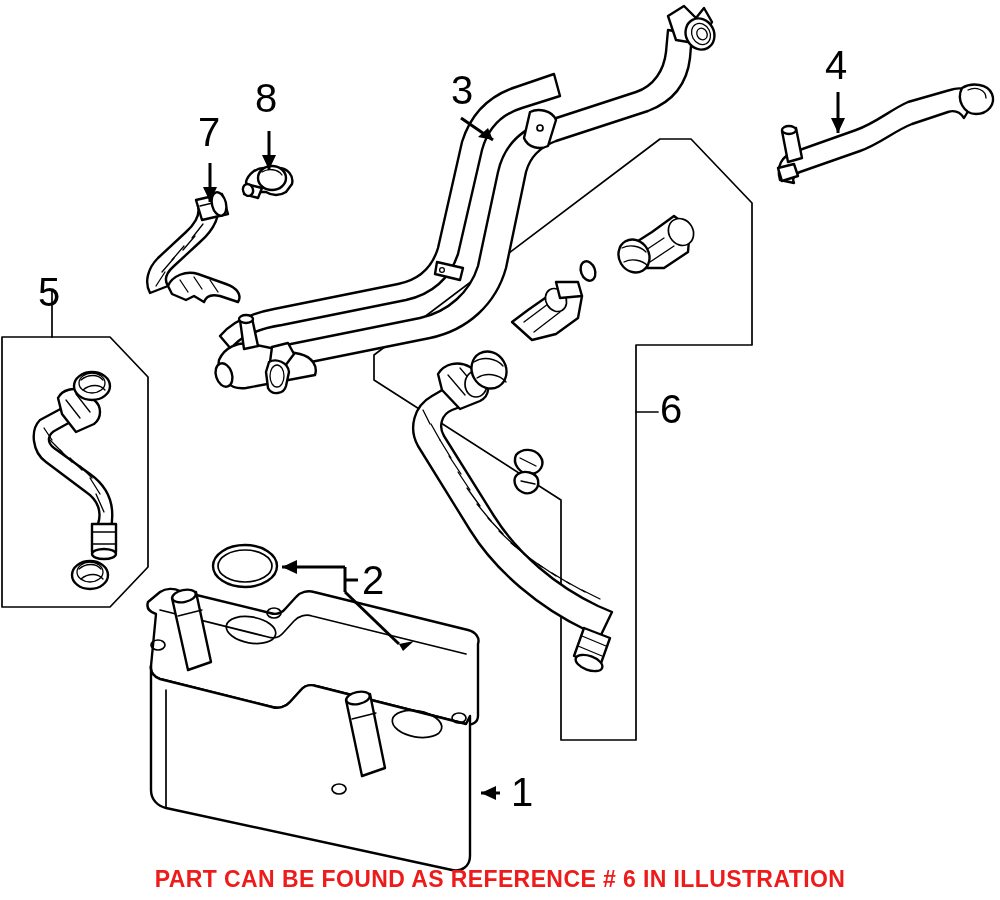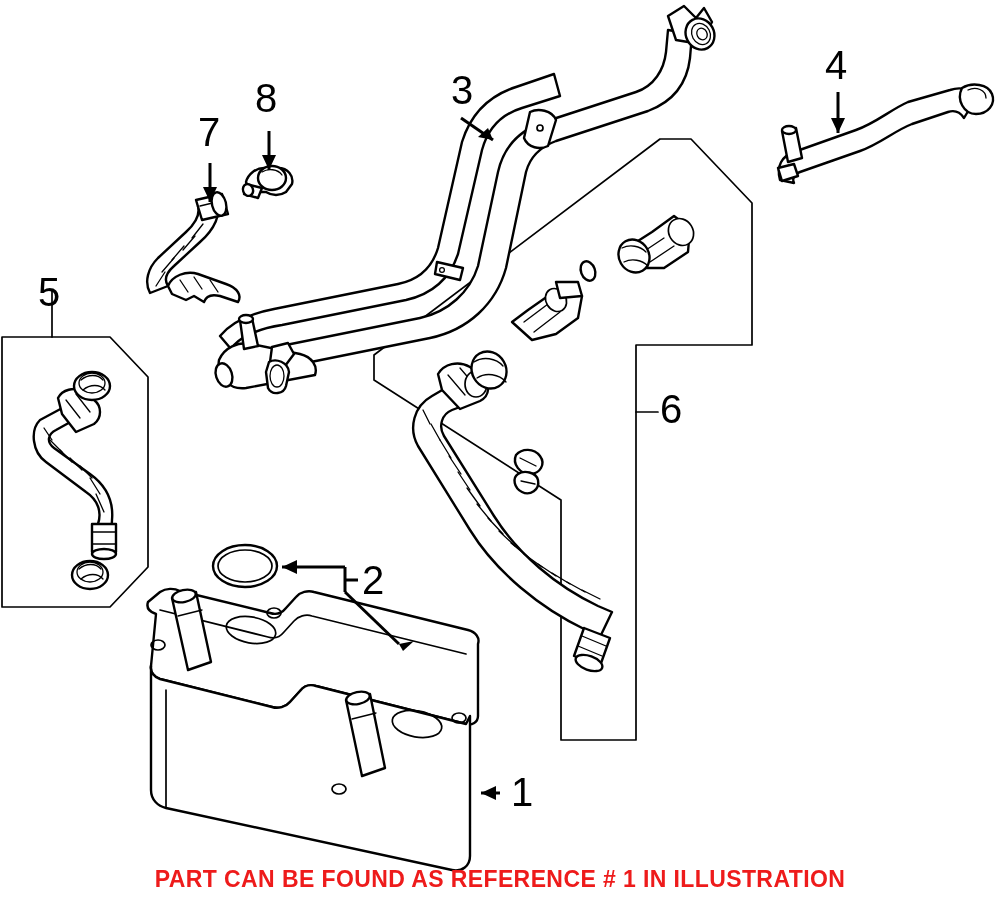--- a/index.html
+++ b/index.html
@@ -351,15 +351,15 @@
 
   <div class="callout-num" style="left:511px; top:772px; font-size:40px;">1</div>
   <div class="callout-num" style="left:362px; top:560px; font-size:40px;">2</div>
   <div class="callout-num" style="left:451px; top:70px; font-size:40px;">3</div>
   <div class="callout-num" style="left:825px; top:45px; font-size:40px;">4</div>
   <div class="callout-num" style="left:38px; top:272px; font-size:40px;">5</div>
   <div class="callout-num" style="left:660px; top:389px; font-size:40px;">6</div>
   <div class="callout-num" style="left:198px; top:112px; font-size:40px;">7</div>
   <div class="callout-num" style="left:255px; top:78px; font-size:40px;">8</div>
 
-  <div class="caption">PART CAN BE FOUND AS REFERENCE # 1 IN ILLUSTRATION</div>
+  <div class="caption">PART CAN BE FOUND AS REFERENCE # 6 IN ILLUSTRATION</div>
 
 </div>
 
 </body></html>

